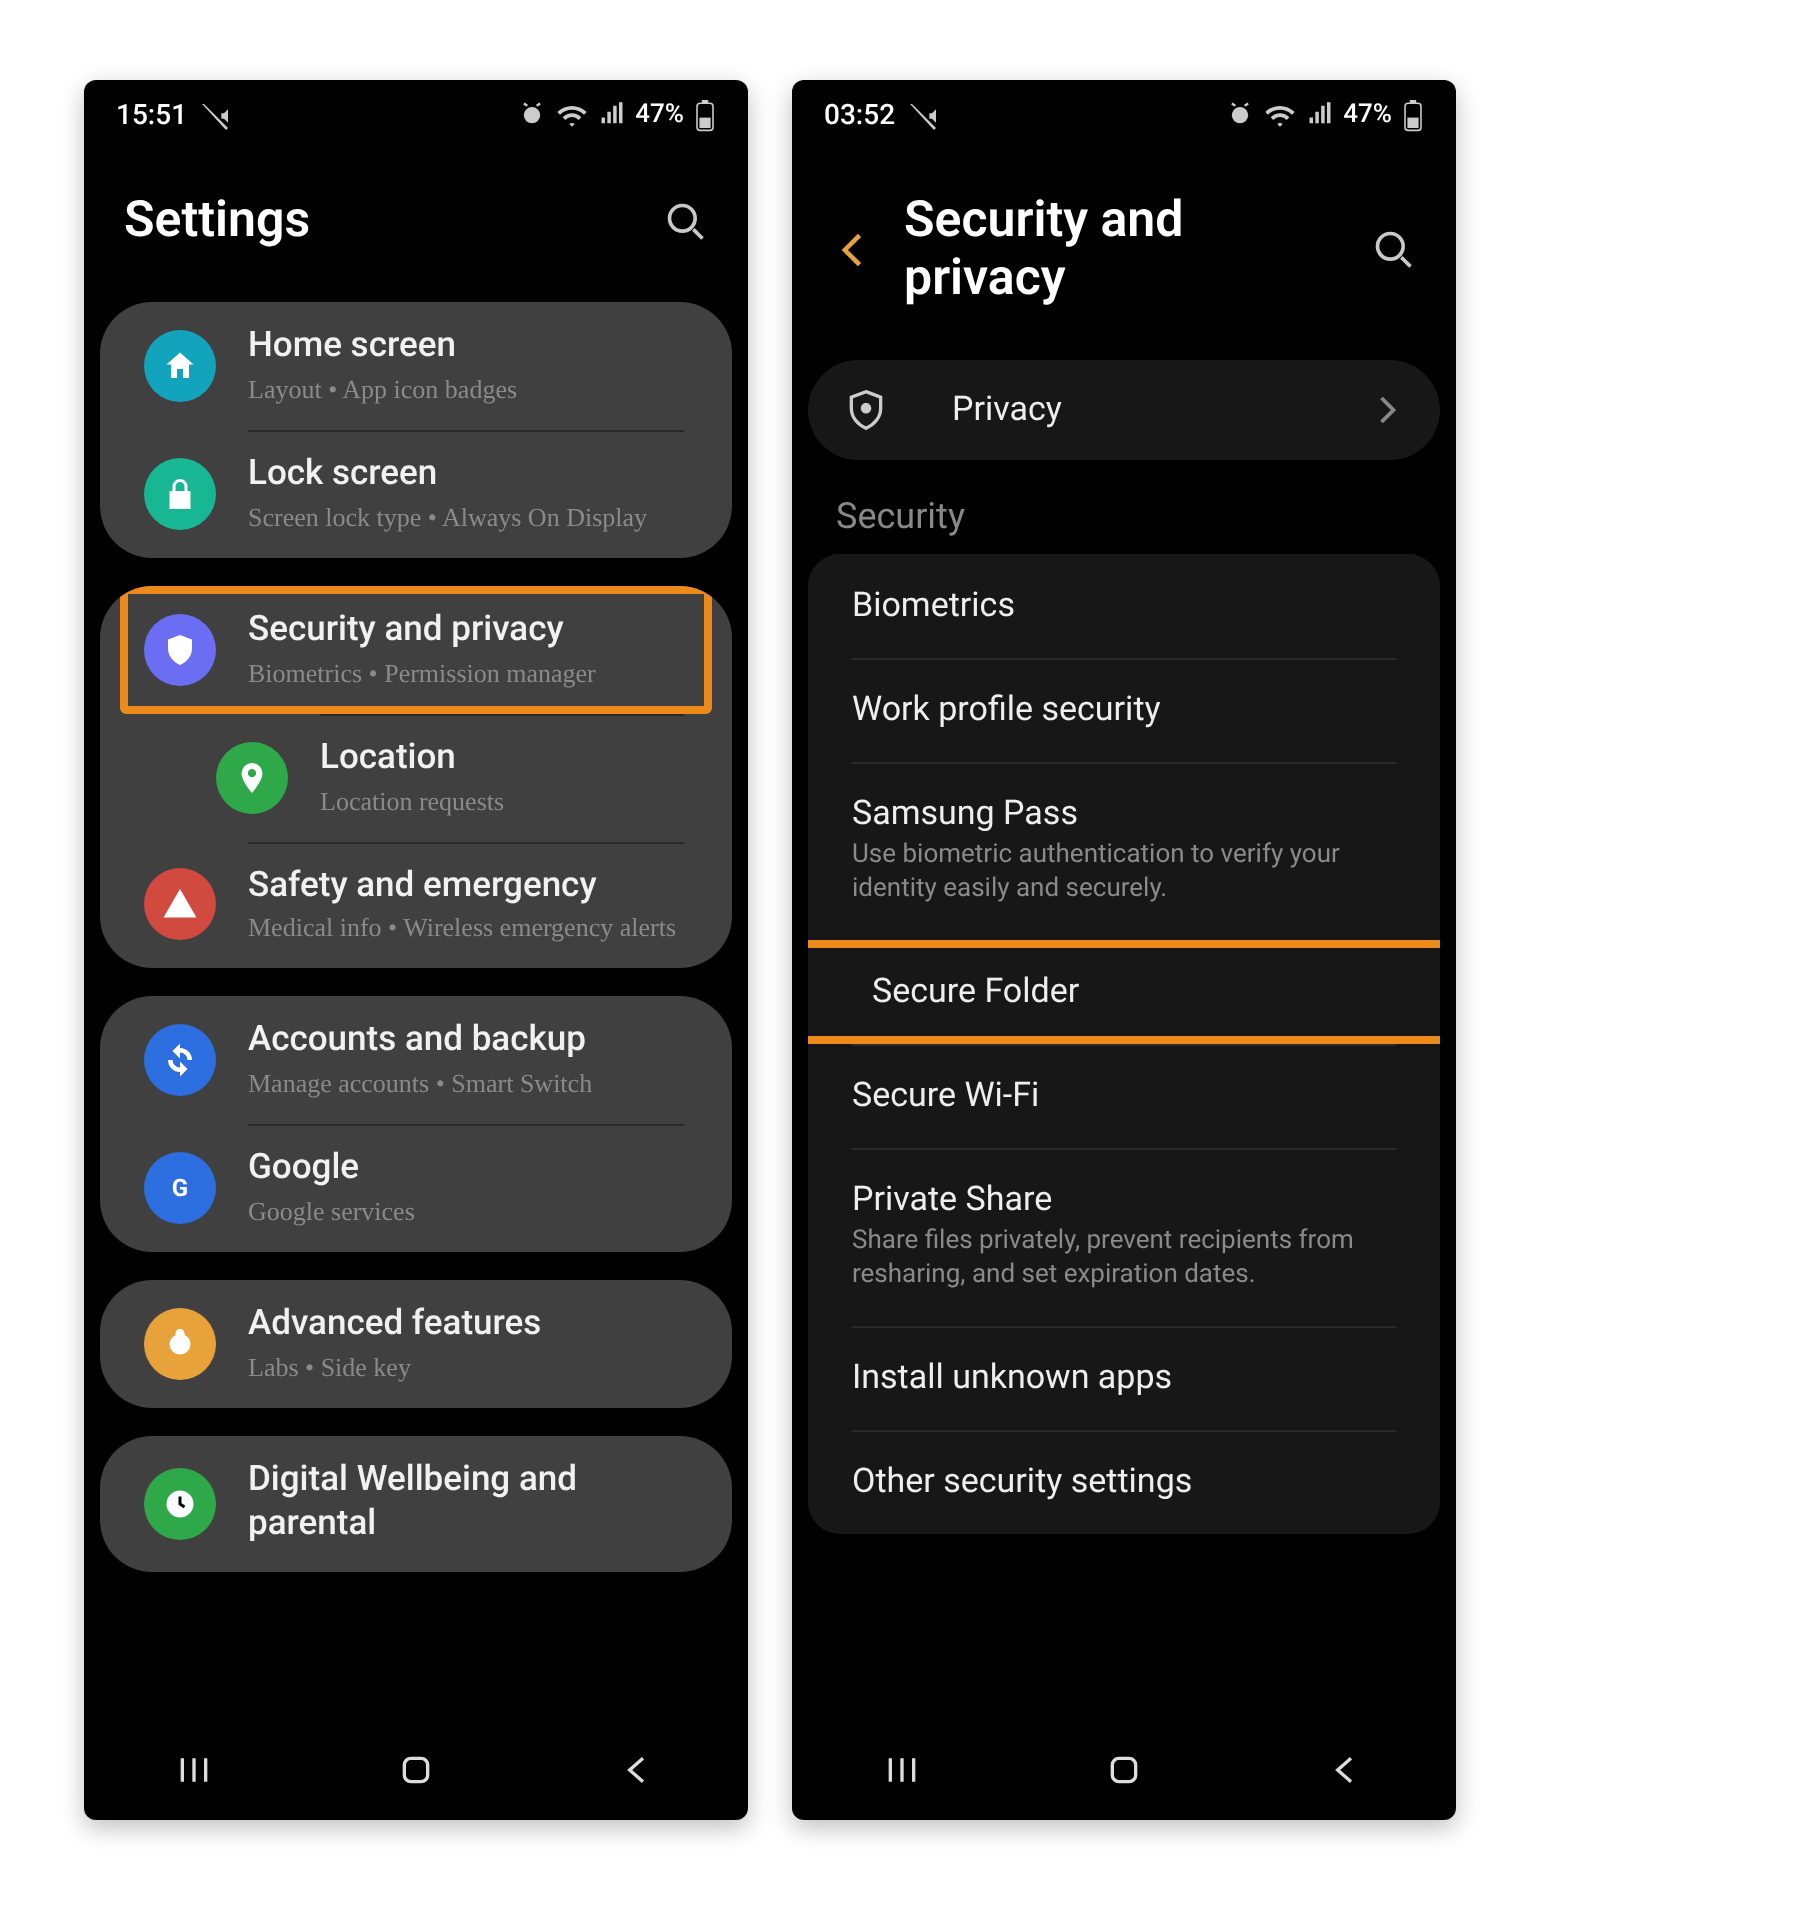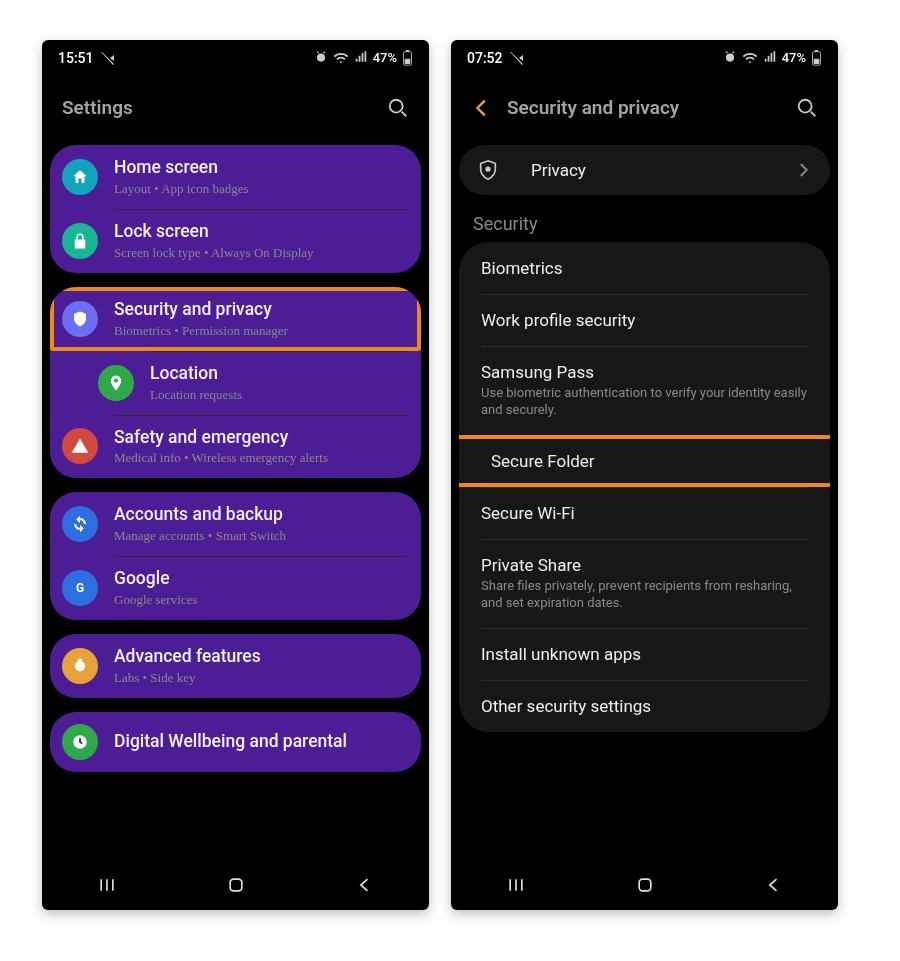--- a/index.html
+++ b/index.html
@@ -6,21 +6,21 @@
   body {
     background: #ffffff;
     font-family: -apple-system, "Segoe UI", Roboto, sans-serif;
     width: 900px;
     height: 961px;
     display: flex;
     gap: 22px;
     padding: 40px 42px;
   }
   .phone {
-    width: 387px;
+    width: 332px;
     height: 870px;
     background: #000;
     border-radius: 6px;
     box-shadow: 0 4px 12px rgba(0,0,0,.25);
     position: relative;
     overflow: hidden;
     color: #fff;
   }
   
   .status-bar {
@@ -36,36 +36,36 @@
   .status-right svg, .status-left svg { display:block; }
 
   
   .header {
     display:flex;
     align-items:center;
     padding: 22px 20px 26px 20px;
     gap: 14px;
   }
   .header .title {
-    color: #a3a3a3;
-    font-size: 19px;
+    color: #ffffff;
+    font-size: 25px;
     font-weight: 600;
     flex:1;
   }
   .header .back { width:22px; height:22px; color:#e9a13b; }
   .header .search { width:22px; height:22px; color:#c8c8c8; }
 
   
   .content { padding: 0 8px 0 8px; }
   .group {
-    background:#4c1d95;
+    background:#404040;
     border-radius: 26px;
     margin-bottom: 14px;
     overflow:hidden;
-    padding: 0 0;
+    padding: 0 10px;
   }
   .item {
     display:flex;
     align-items:center;
     padding: 12px 14px 12px 12px;
     gap: 16px;
     position: relative;
   }
   .item + .item::before{
     content:"";
@@ -94,21 +94,21 @@
   .priv-card { background:#171717; border-radius:26px; margin:0 8px 18px 8px; }
   .priv-row{
     display:flex;align-items:center;gap:32px;
     padding:14px 18px;
   }
   .priv-row .lead{width:22px;height:22px;color:#ccc;}
   .priv-row .label{flex:1;font-size:17px;color:#eee;}
   .priv-row .chev{width:18px;height:18px;color:#888;}
   .section-label{color:#888;font-size:18px;padding:0 22px 8px 22px;}
   .sec-list{
-    background:#171717;border-radius:30px;margin:0 8px 14px 8px;
+    background:#171717;border-radius:16px;margin:0 8px 14px 8px;
     overflow:hidden;position:relative;
   }
   .sec-item{
     padding:16px 22px;position:relative;
   }
   .sec-item + .sec-item::before{
     content:"";position:absolute;top:0;left:22px;right:22px;height:1px;background:#2a2a2a;
   }
   .sec-title{font-size:17px;color:#eee;}
   .sec-sub{font-size:13px;color:#8a8a8a;margin-top:3px;line-height:1.3;}
@@ -288,21 +288,21 @@
       </svg>
     <svg viewBox="0 0 24 24">
         <path d="M15 5l-8 7 8 7"></path>
       </svg>
   </div>
 </div>
 
 <div class="phone">
   <div class="status-bar">
     <div class="status-left">
-      <span>07:52</span>
+      <span>03:52</span>
       <svg width="16" height="16" viewBox="0 0 24 24" fill="#ccc">
           <path d="M16 10v4h2l3 3V7l-3 3h-2zM3 3l18 18-1.5 1.5L3 4.5 1.5 3 3 3z"></path>
         </svg>
     </div>
     <div class="status-right">
       <svg width="14" height="14" viewBox="0 0 24 24" fill="#ccc">
           <circle cx="12" cy="13" r="7"></circle>
           <path d="M5 3l3 2M19 3l-3 2" stroke="#ccc" stroke-width="2"></path>
         </svg>
       <svg width="16" height="16" viewBox="0 0 24 24" fill="#ccc">

